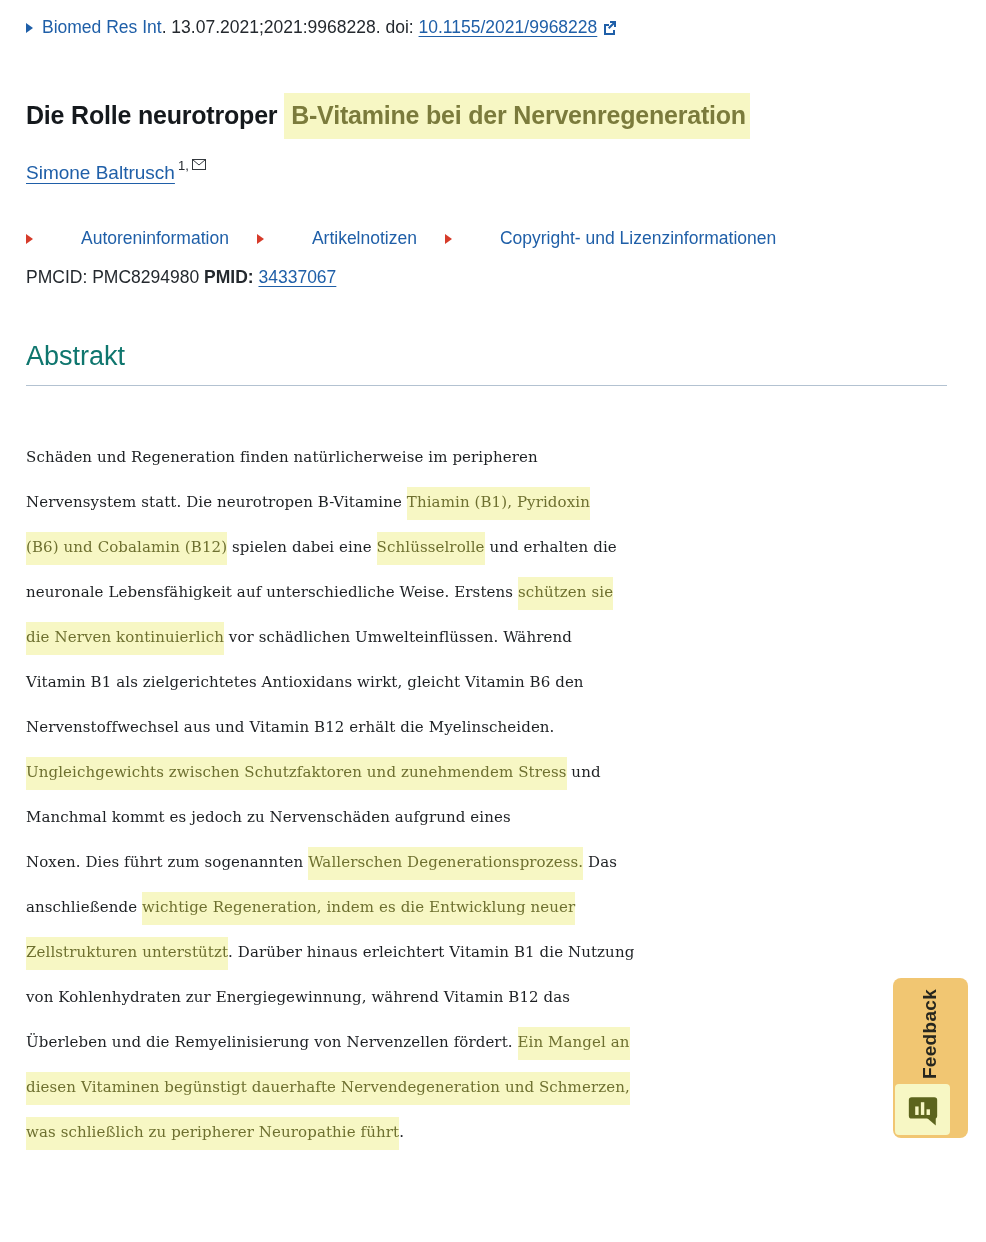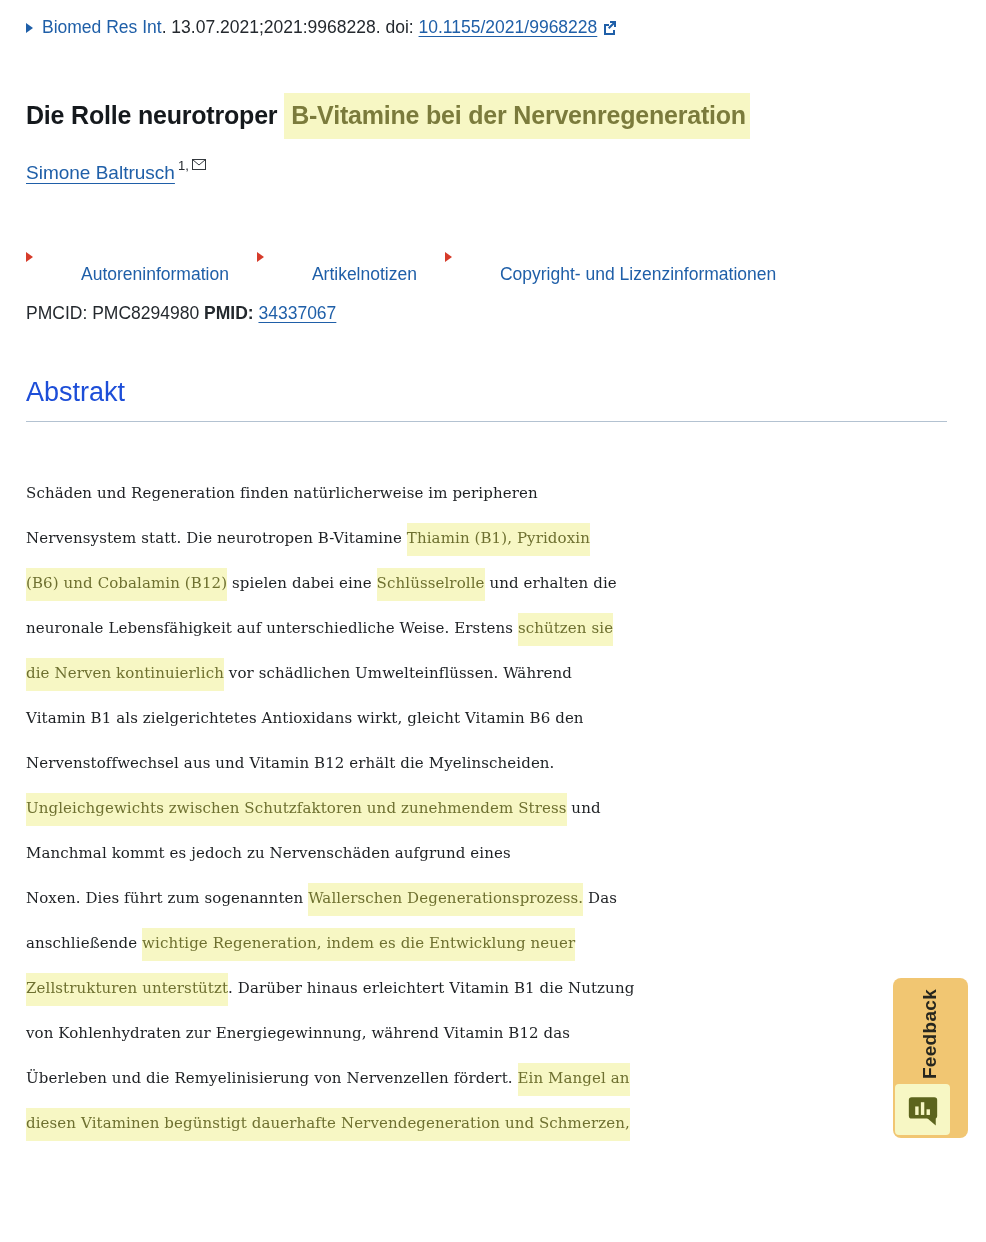--- a/index.html
+++ b/index.html
@@ -14,21 +14,21 @@
   .content { padding:0 26px; }
 
   
   .cite { padding-top:17px; font-size:17.5px; color:#24292e; }
   .tri {
     display:inline-block; width:0; height:0;
     border-left:7px solid var(--link); border-top:5px solid transparent;
     border-bottom:5px solid transparent; margin-right:9px;
   }
   .tri-red { border-left-color:var(--red); margin-right:8px; }
-  a, .linklike { color:var(--link); text-decoration:none; cursor:pointer;margin-top:36px; }
+  a, .linklike { color:var(--link); text-decoration:none; cursor:pointer; }
   .u { text-decoration:underline; text-underline-offset:3px; }
   .extlink-icon { vertical-align:-2px; margin-left:5px; }
 
   
   .title {
     margin-top:54px; font-size:25px; font-weight:bold;
     color:#15191d; letter-spacing:-0.2px; line-height:46px;
   }
   .title .hl-t {
     background:var(--hl-bg); color:var(--hl-title);
@@ -43,21 +43,21 @@
 
   
   .nav-links { margin-top:44px; display:flex; gap:28px; font-size:17.5px; }
   .nav-link { display:flex; align-items:center;gap:40px; }
 
   
   .ids { margin-top:18px; font-size:17.5px; color:#24292e; }
 
   
   .section-heading {
-    margin-top:53px; font-size:27px; font-weight:400; color:#1d4ed8;
+    margin-top:53px; font-size:27px; font-weight:400; color:#0f766e;
   }
   .rule { margin-top:13px; border:none; border-top:1px solid var(--rule); width:921px; }
 
   
   .abstract {
     margin-top:49px;
     font-family:"DejaVu Serif", serif;
     font-size:15px; color:#1d2023; letter-spacing:0.1px;
   }
   .abstract .line { height:45px; line-height:45px; white-space:pre; }
@@ -135,20 +135,21 @@
       <div class="line"><span>Vitamin B1 als zielgerichtetes Antioxidans wirkt, gleicht Vitamin B6 den</span></div>
       <div class="line"><span>Nervenstoffwechsel aus und Vitamin B12 erhält die Myelinscheiden.</span></div>
       <div class="line"><span class="hl-b">Ungleichgewichts zwischen Schutzfaktoren und zunehmendem Stress</span><span> und</span></div>
       <div class="line"><span>Manchmal kommt es jedoch zu Nervenschäden aufgrund eines</span></div>
       <div class="line"><span>Noxen. Dies führt zum sogenannten </span><span class="hl-b">Wallerschen Degenerationsprozess.</span><span> Das</span></div>
       <div class="line"><span>anschließende </span><span class="hl-b">wichtige Regeneration, indem es die Entwicklung neuer</span></div>
       <div class="line"><span class="hl-b">Zellstrukturen unterstützt</span><span>. Darüber hinaus erleichtert Vitamin B1 die Nutzung</span></div>
       <div class="line"><span>von Kohlenhydraten zur Energiegewinnung, während Vitamin B12 das</span></div>
       <div class="line"><span>Überleben und die Remyelinisierung von Nervenzellen fördert. </span><span class="hl-b">Ein Mangel an</span></div>
       <div class="line"><span class="hl-b">diesen Vitaminen begünstigt dauerhafte Nervendegeneration und Schmerzen,</span></div>
+      <div class="line"><span class="hl-b">was schließlich zu peripherer Neuropathie führt</span><span>.</span></div>
     </div>
 
 </div>
 
 <button class="feedback-btn">
   <span class="fb-label-wrap">
     <span class="fb-label">Feedback</span>
   </span>
   <span class="fb-icon-wrap">
     <svg width="34" height="34" viewBox="0 0 24 24">

